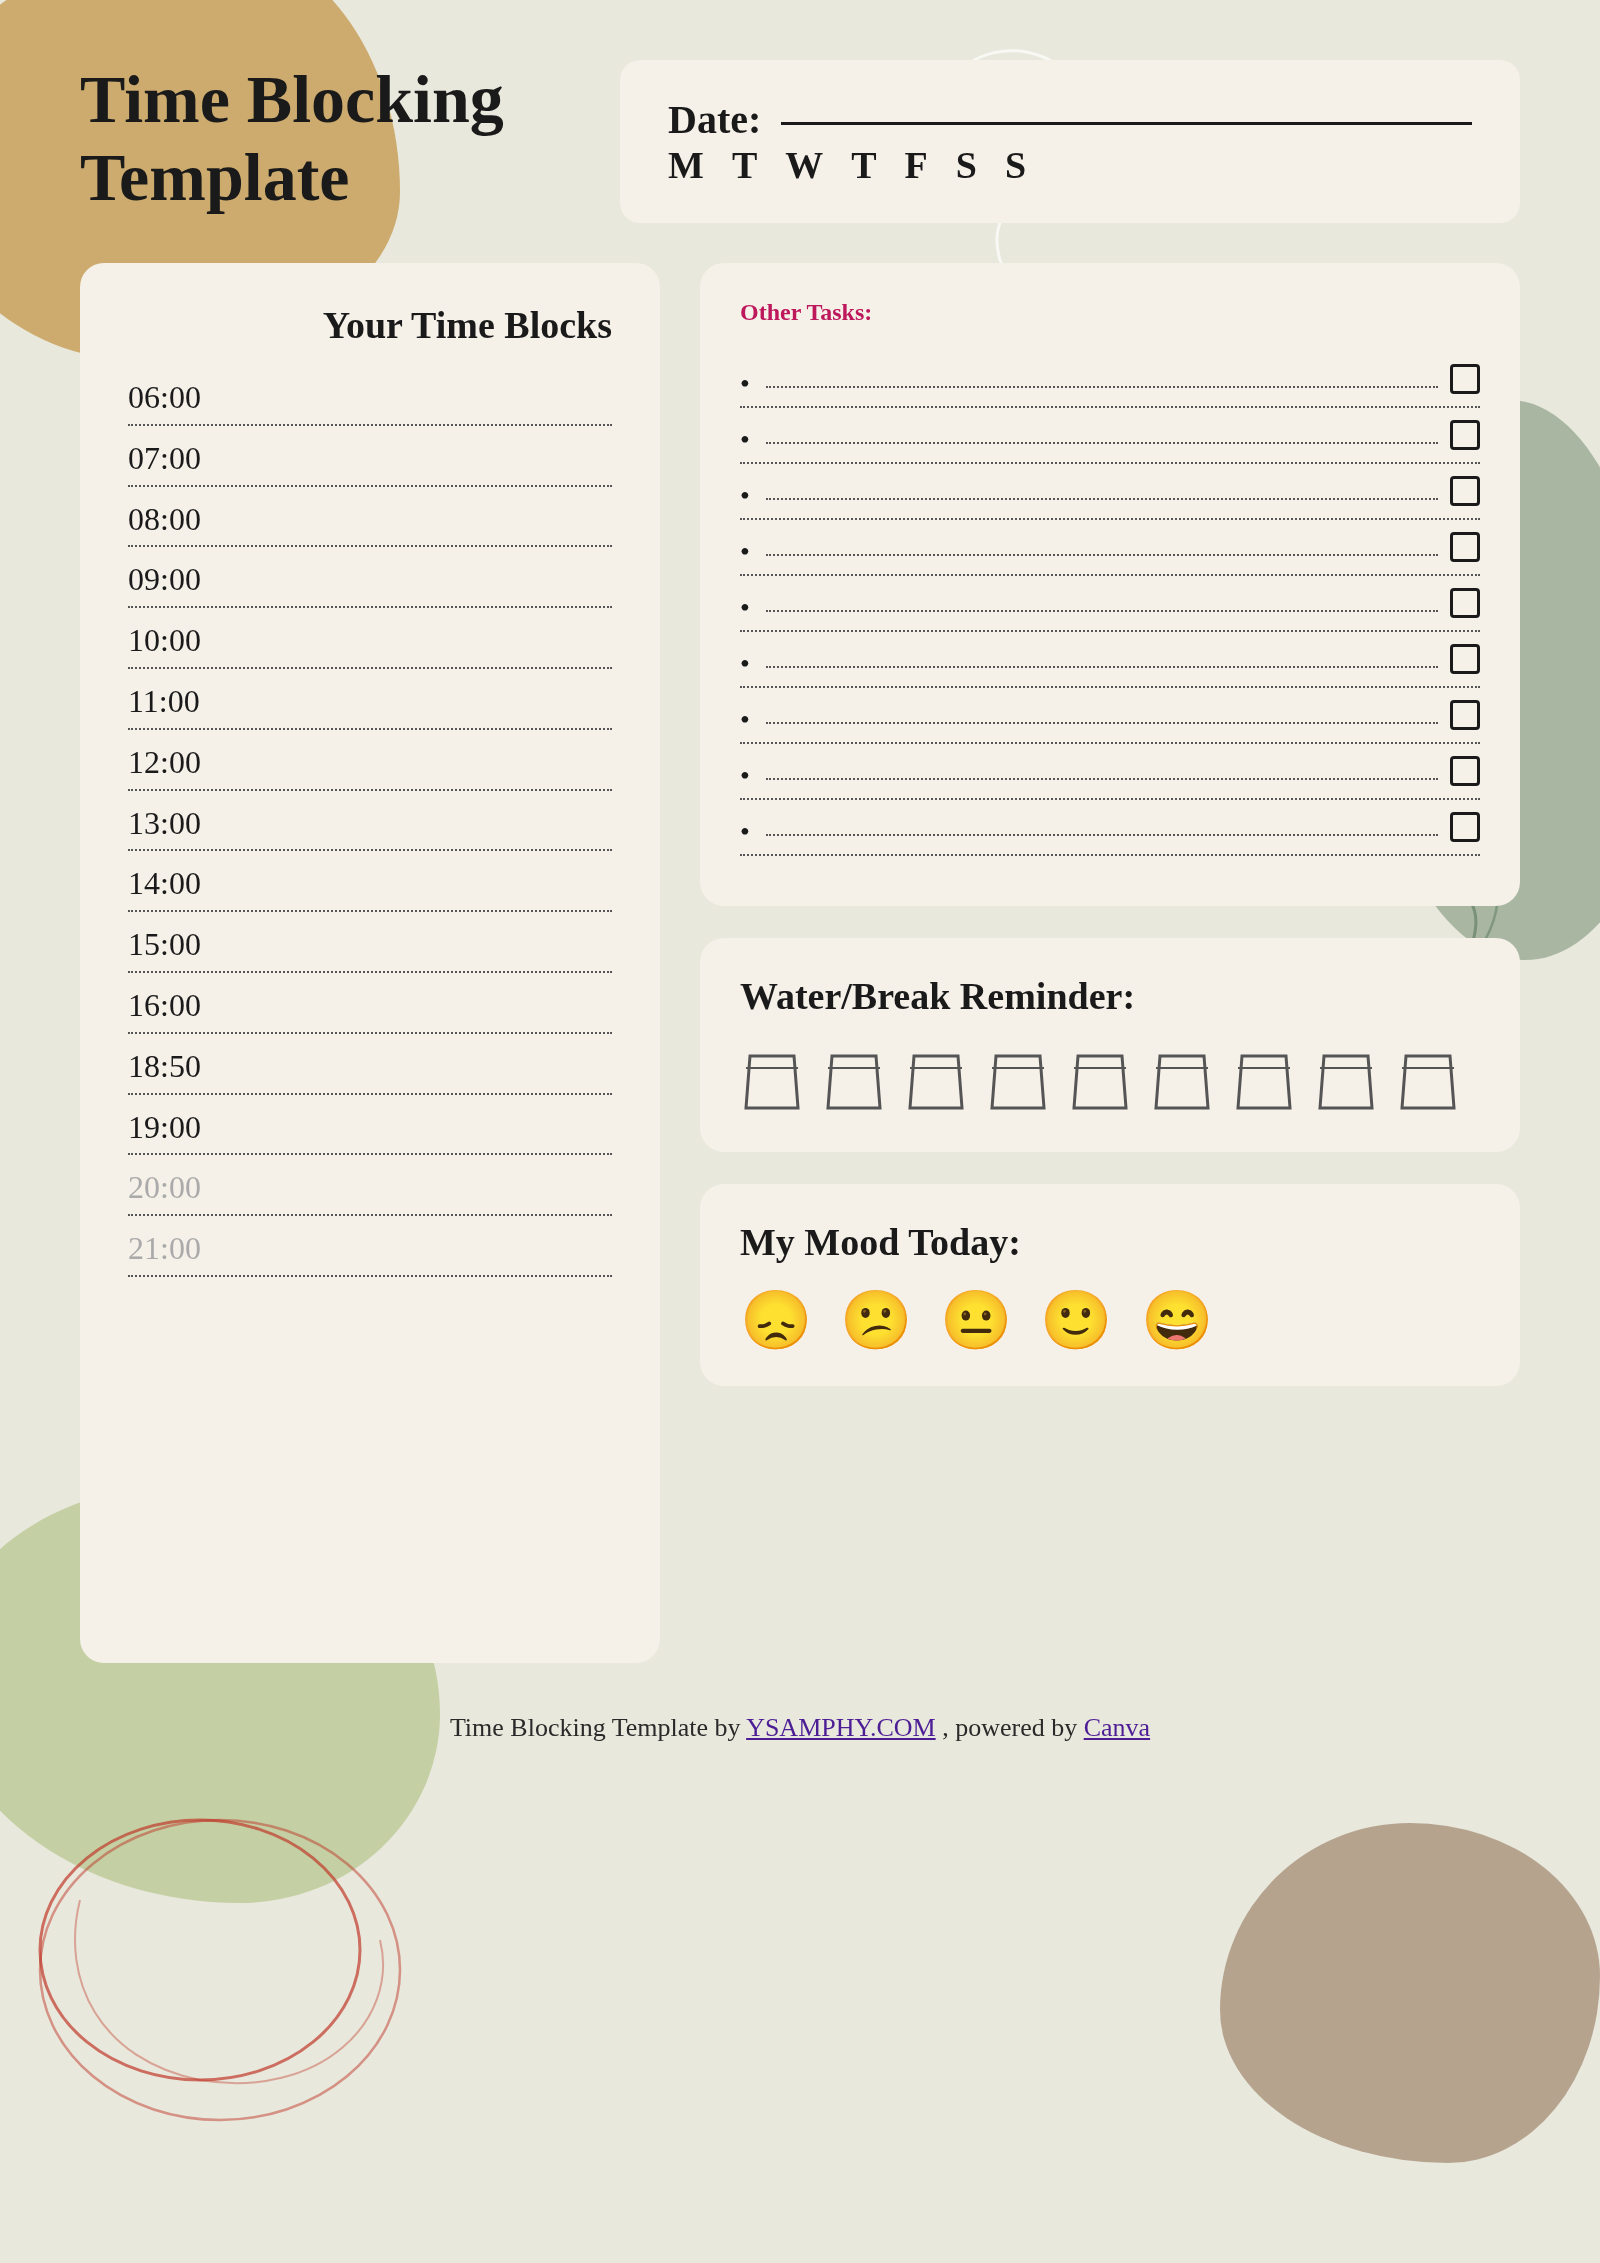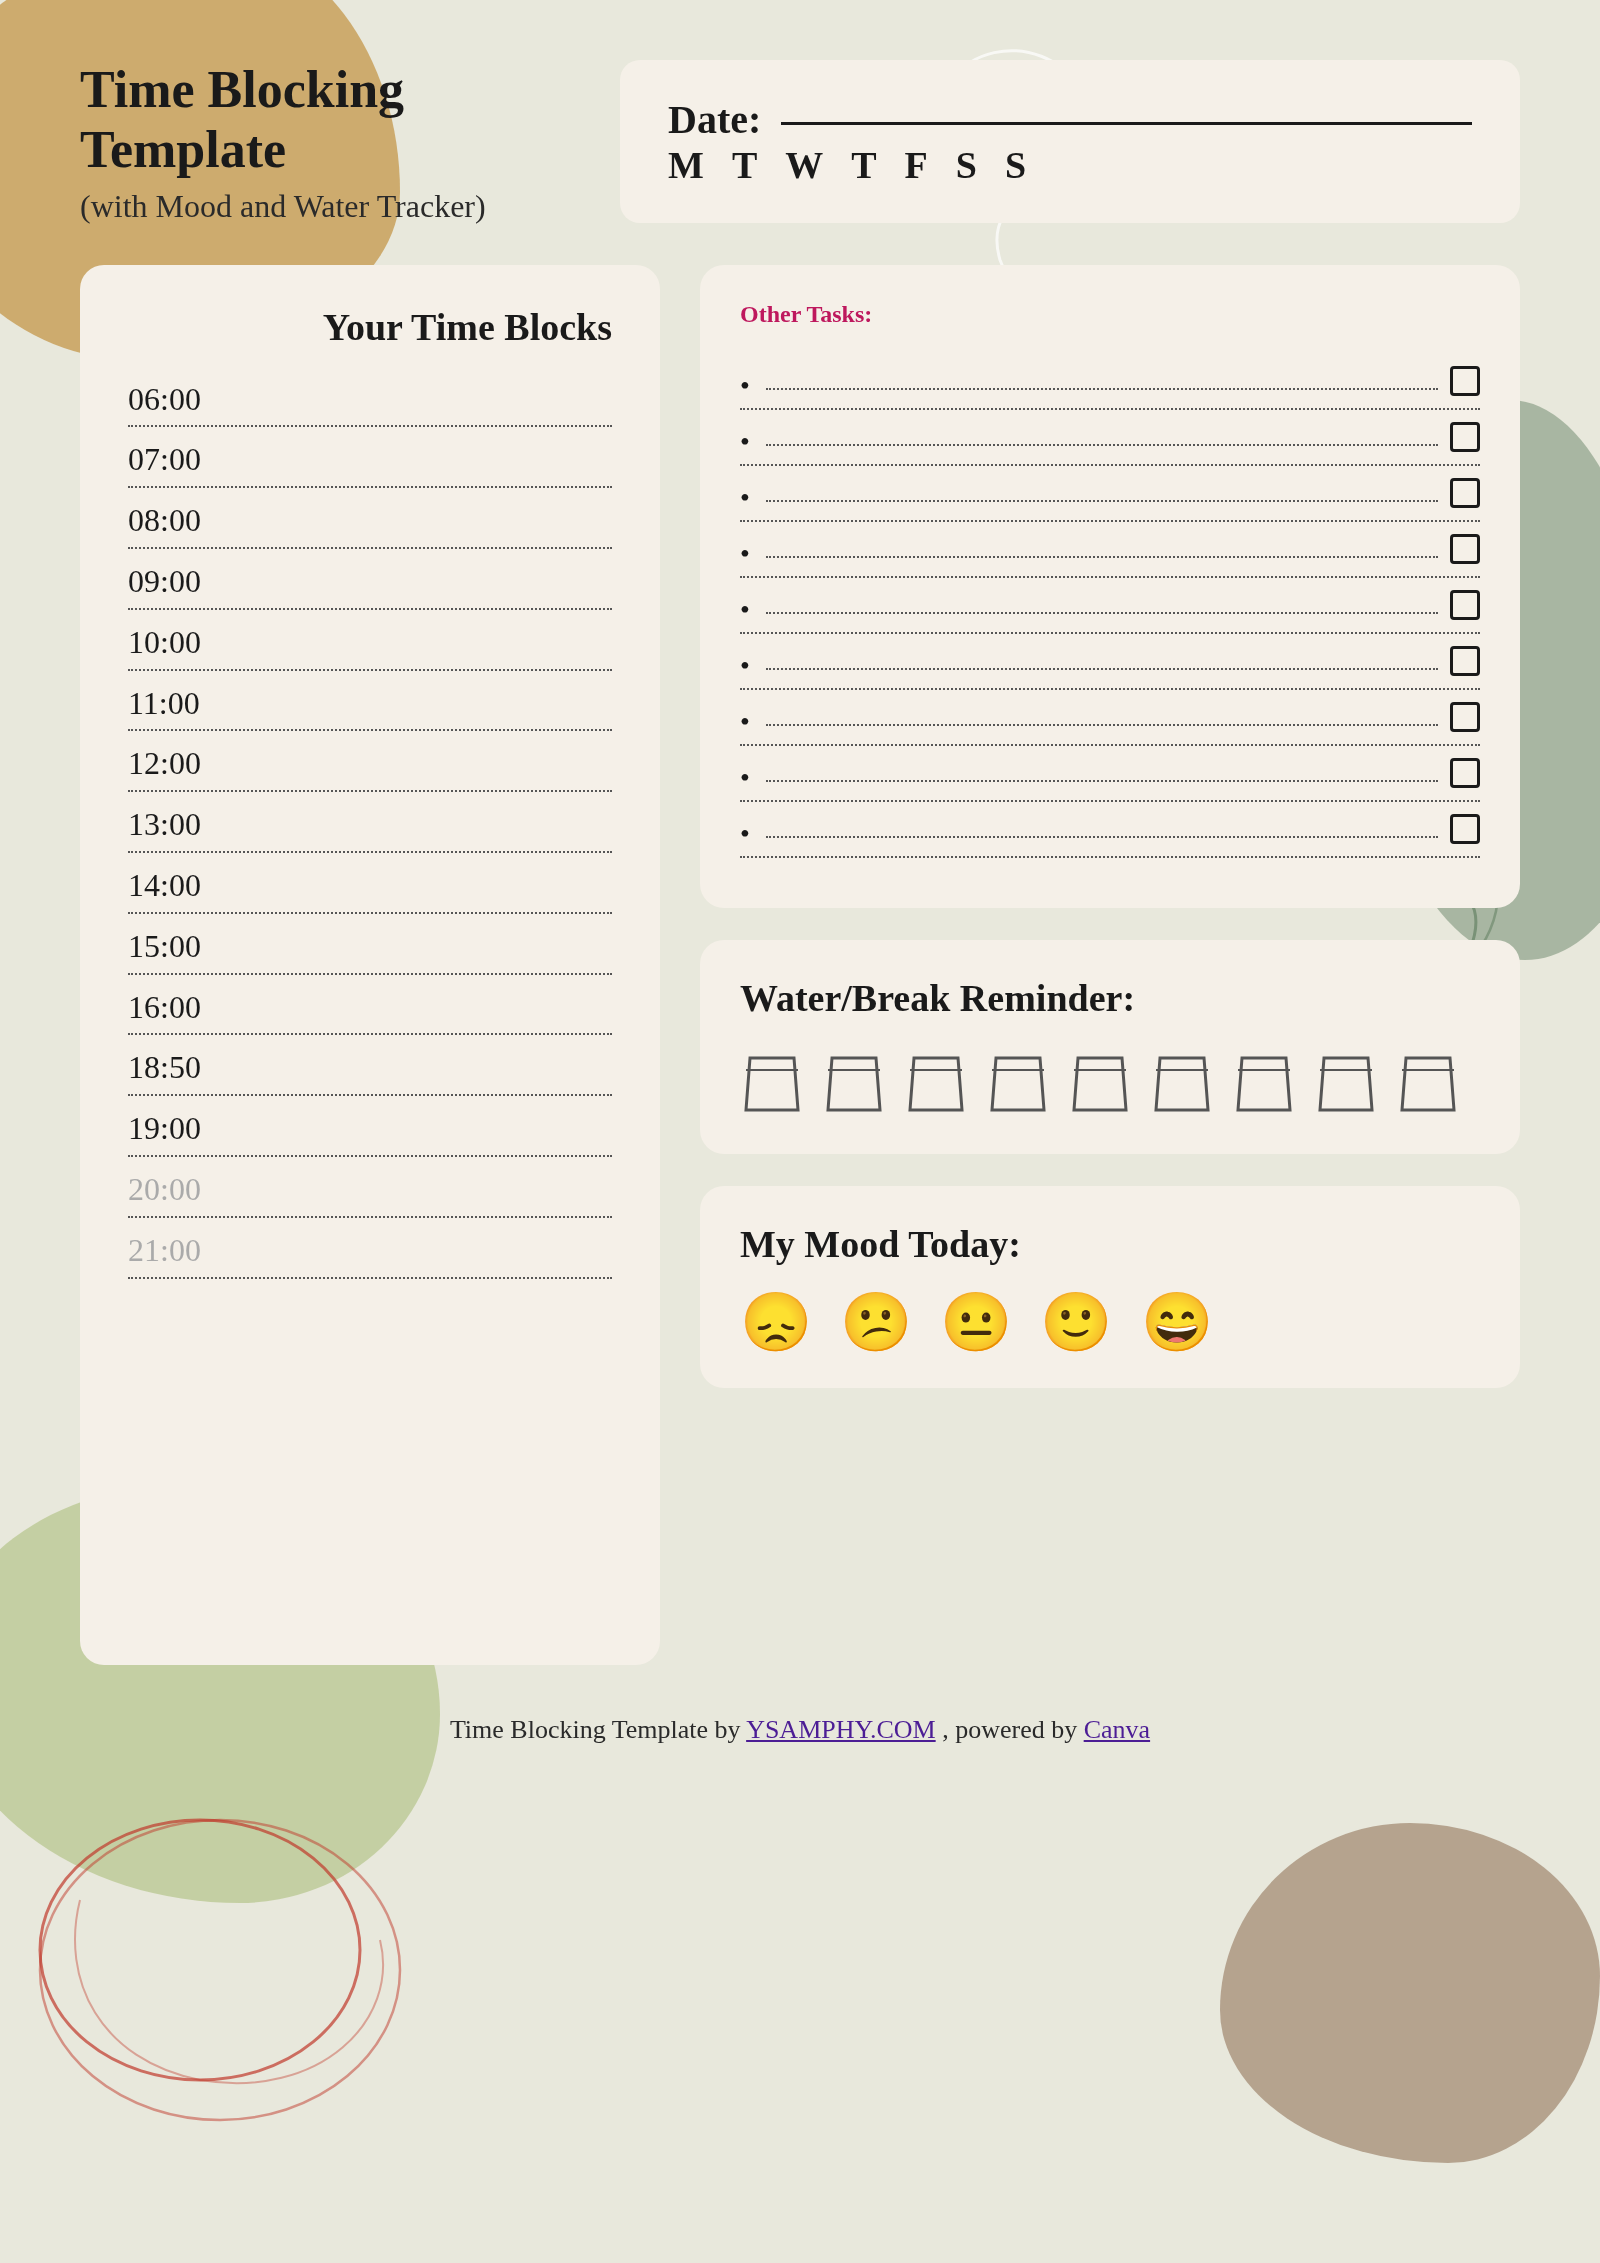--- a/index.html
+++ b/index.html
@@ -75,21 +75,21 @@
       gap: 40px;
       margin-bottom: 40px;
     }
 
     .title-block {
       flex: 0 0 auto;
       width: 500px;
     }
 
     .main-title {
-      font-size: 52px;
+      font-size: 68px;
       font-weight: bold;
       color: #1a1a1a;
       line-height: 1.15;
       font-family: Georgia, serif;
     }
 
     .subtitle {
       font-size: 32px;
       color: #2a2a2a;
       margin-top: 8px;
@@ -322,21 +322,20 @@
   <ellipse cx="200" cy="1950" rx="160" ry="130" stroke="#c0392b" stroke-width="3" fill="none" opacity="0.7"></ellipse>
   <ellipse cx="220" cy="1970" rx="180" ry="150" stroke="#c0392b" stroke-width="2.5" fill="none" opacity="0.5"></ellipse>
   <path d="M 80 1900 C 60 1980, 100 2060, 200 2080 C 320 2100, 400 2020, 380 1940" stroke="#c0392b" stroke-width="2" fill="none" opacity="0.4"></path>
 </svg>
 
 <div class="page-wrapper">
 
   <div class="header">
     <div class="title-block">
       <div class="main-title">Time Blocking Template</div>
-      <div class="subtitle">(with Mood and Water Tracker)</div>
     </div>
     <div class="date-block">
       <div class="date-row">
         <span class="date-label">Date:</span>
         <div class="date-line"></div>
       </div>
       <div class="days-row">
         <span class="day-letter">M</span>
         <span class="day-letter">T</span>
         <span class="day-letter">W</span>

